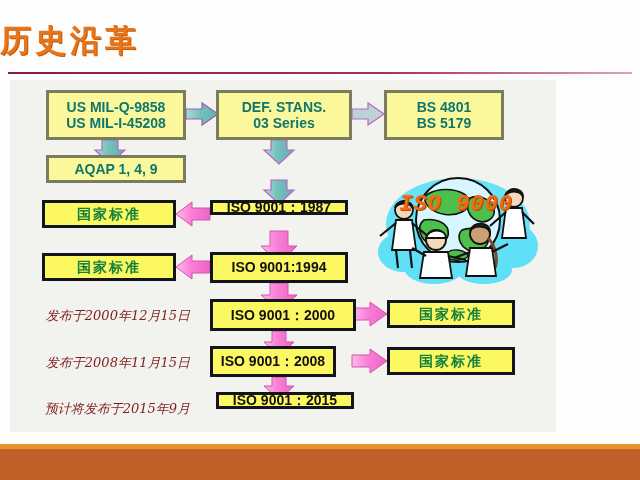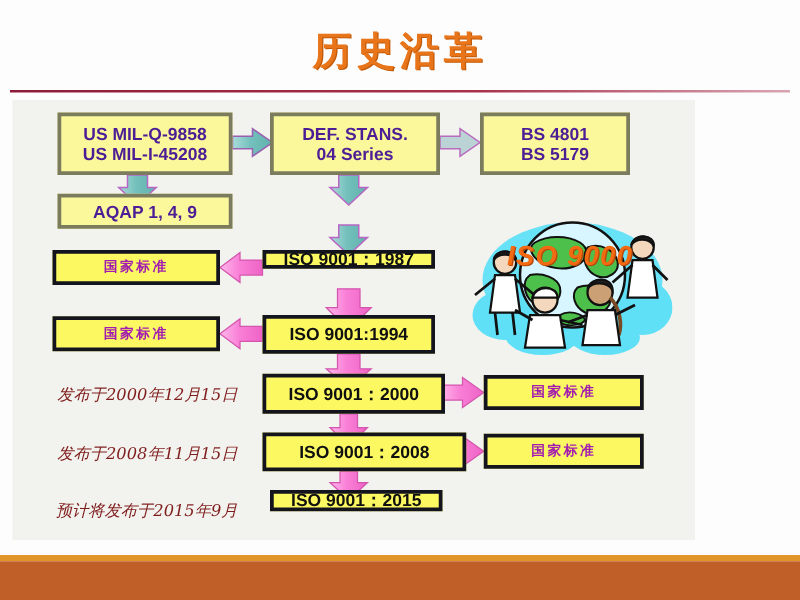--- a/index.html
+++ b/index.html
@@ -8,21 +8,21 @@
     background:#ffffff;
     font-family:"Liberation Sans","DejaVu Sans",sans-serif;
     overflow:hidden;
     position:relative;
   }
   #slide{position:absolute;left:0;top:0;width:640px;height:480px;background:#fdfdfd;}
 
   
   .title{
     position:absolute;left:0;top:20px;width:640px;
-    text-align:center;
+    text-align:left;
     font-size:31px;font-weight:bold;
     color:#e8751a;
     letter-spacing:4px;
     font-family:"DejaVu Sans","Liberation Sans",sans-serif;
     text-shadow:1px 1px 0 #c25a08;
   }
   .title-rule{
     position:absolute;left:8px;top:72px;width:624px;height:2px;
     background:linear-gradient(to right,#8e1b38,#a8324c 60%,#d9a6b2);
   }
@@ -41,35 +41,35 @@
   .box{
     position:absolute;
     box-sizing:border-box;
     background:#fbf8a0;
     display:flex;align-items:center;justify-content:center;
     text-align:center;
     line-height:1.15;
   }
   .box.gray{
     border:3px solid #7b7b5e;
-    color:#4c1d95;
+    color:#0f766e;
     font-weight:bold;
     font-size:14px;
     background:#fbf89c;
   }
   .box.black{
     border:3px solid #14141e;
     color:#101010;
     font-weight:bold;
     font-size:14px;
     background:#fbf862;
   }
   .box.cn{
     font-family:Liberation Sans, sans-serif;
-    font-size:11px;letter-spacing:2px;color:#a21caf;
+    font-size:14px;letter-spacing:2px;color:#15803d;
   }
   .box .l2{display:block;}
 
   
   .arrows{position:absolute;left:0;top:0;width:640px;height:480px;pointer-events:none;}
 
   
   .caption{
     position:absolute;
     font-family:"DejaVu Serif","Liberation Serif",serif;
@@ -82,21 +82,21 @@
 
   
   .globe-wrap{position:absolute;left:374px;top:168px;width:164px;height:118px;}
   .iso-word{
     position:absolute;left:374px;top:192px;width:164px;
     text-align:center;
     font-size:22px;font-weight:bold;font-style:italic;
     color:#f26a12;
     letter-spacing:1px;
     text-shadow:1px 1px 0 #b8490a;
-    font-family:Liberation Sans, sans-serif;
+    font-family:Liberation Mono, monospace;
   }
 </style>
 </head>
 <body>
 
 <div id="slide">
 
   <div class="title">历史沿革</div>
   <div class="title-rule"></div>
 
@@ -169,21 +169,21 @@
     </g>
   </svg>
 
   <div class="box gray" style="left:46px;top:90px;width:140px;height:50px;flex-direction:column;">
     <span class="l2">US MIL-Q-9858</span>
     <span class="l2">US MIL-I-45208</span>
   </div>
 
   <div class="box gray" style="left:216px;top:90px;width:136px;height:50px;flex-direction:column;">
     <span class="l2">DEF. STANS.</span>
-    <span class="l2">04 Series</span>
+    <span class="l2">03 Series</span>
   </div>
 
   <div class="box gray" style="left:384px;top:90px;width:120px;height:50px;flex-direction:column;">
     <span class="l2">BS 4801</span>
     <span class="l2">BS 5179</span>
   </div>
 
   <div class="box gray" style="left:46px;top:155px;width:140px;height:28px;">
     <span>AQAP 1, 4, 9</span>
   </div>
@@ -194,21 +194,21 @@
   </div>
 
   <div class="box black" style="left:210px;top:252px;width:138px;height:31px;">
     <span>ISO 9001:1994</span>
   </div>
 
   <div class="box black" style="left:210px;top:299px;width:146px;height:32px;">
     <span>ISO 9001：2000</span>
   </div>
 
-  <div class="box black" style="left:210px;top:346px;width:163px;height:31px;">
+  <div class="box black" style="left:210px;top:346px;width:126px;height:31px;">
     <span>ISO 9001：2008</span>
   </div>
 
   <div class="box black" style="left:216px;top:392px;width:138px;height:17px;">
     <span>ISO 9001：2015</span>
   </div>
 
   <div class="box black cn" style="left:42px;top:200px;width:134px;height:28px;">
     <span>国家标准</span>
   </div>

